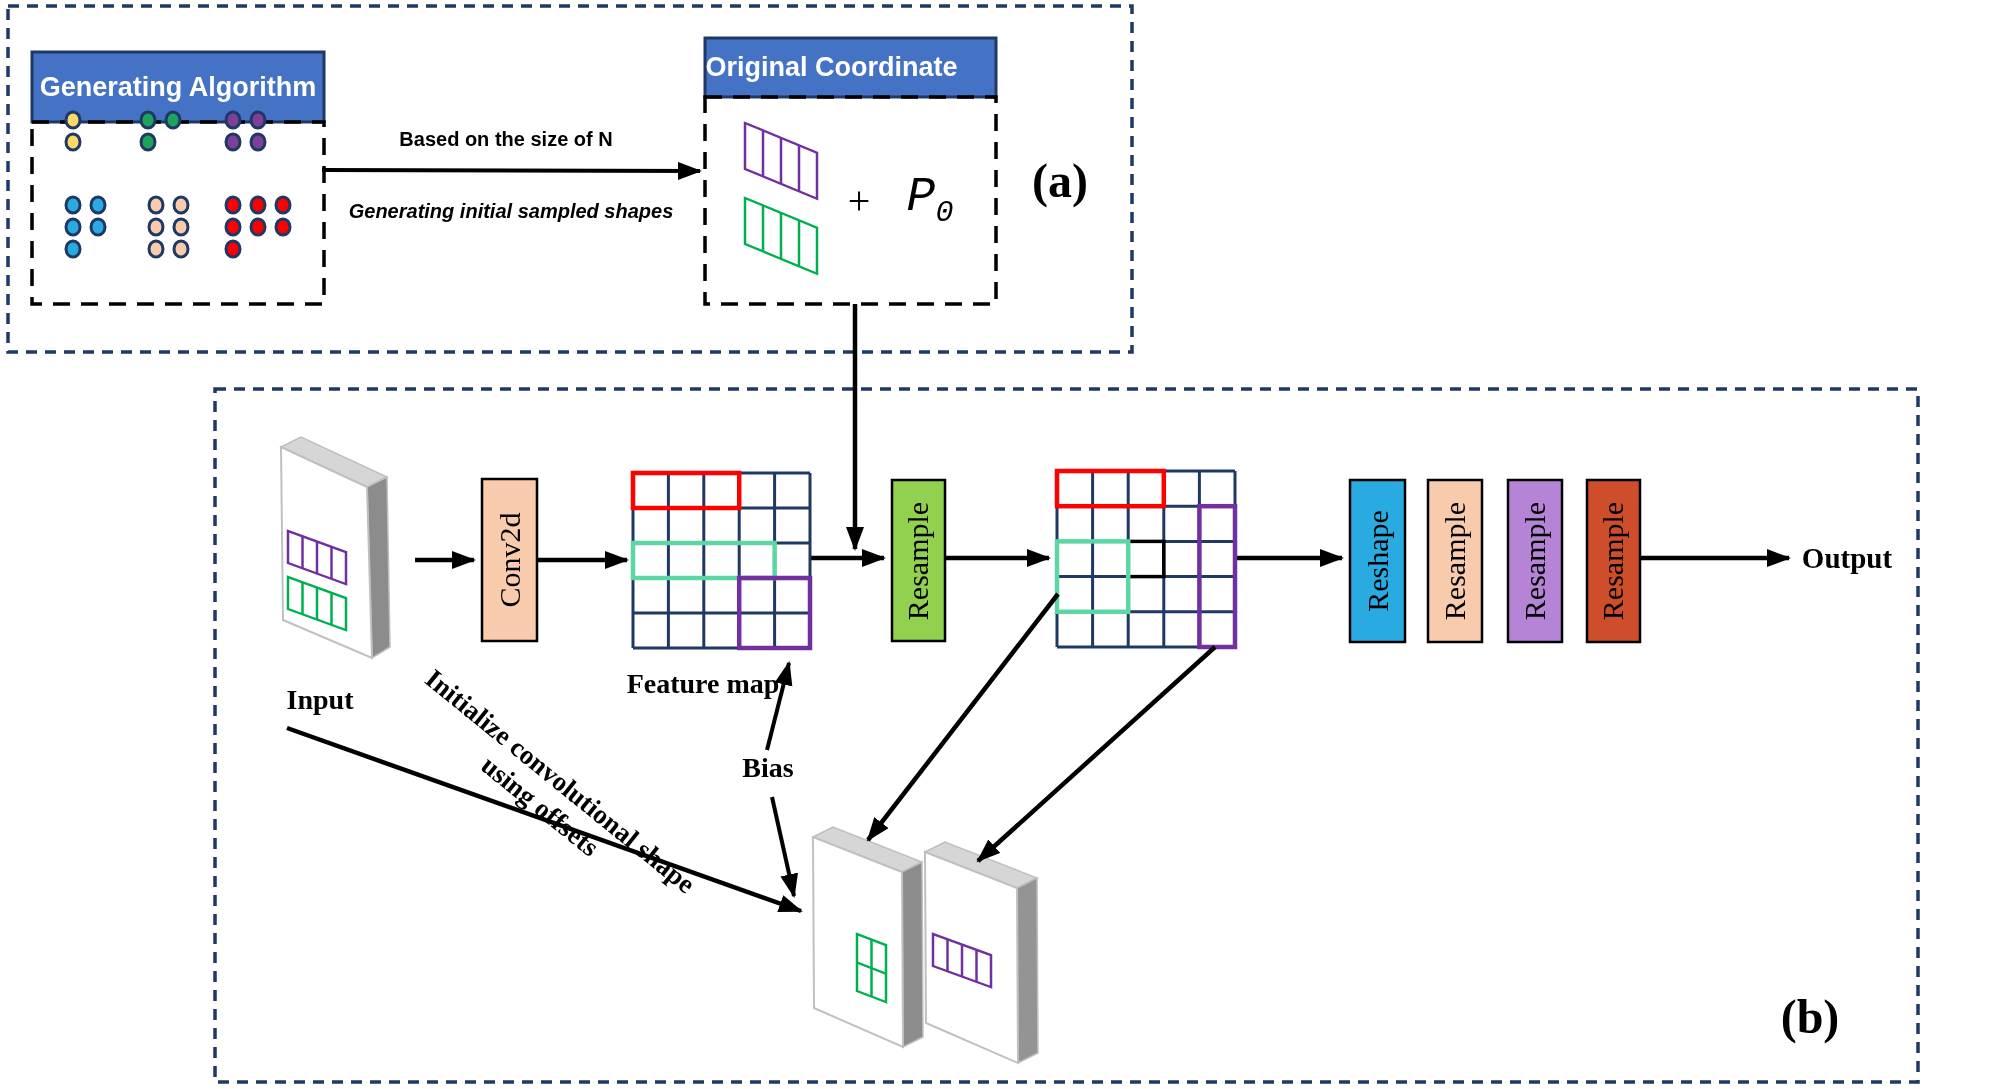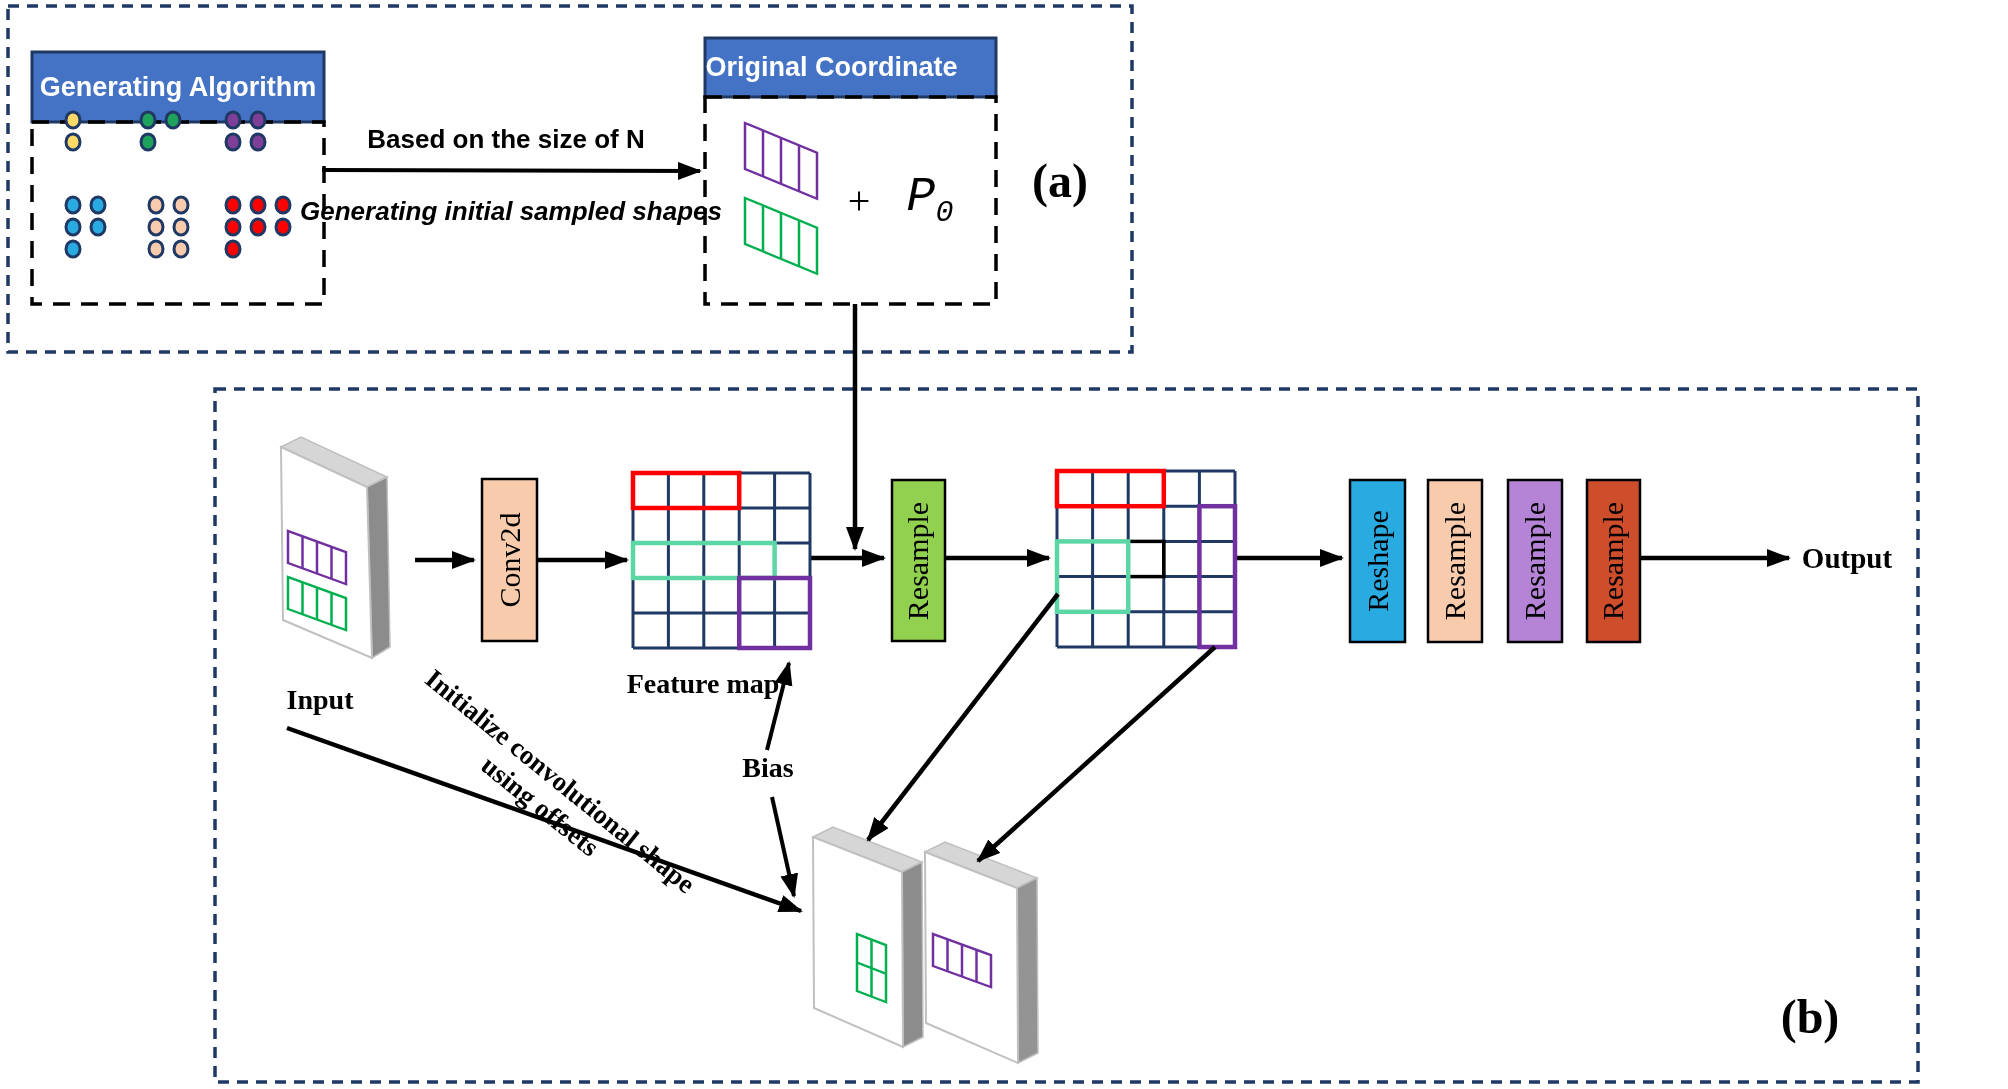--- a/index.html
+++ b/index.html
@@ -3,21 +3,21 @@
 <meta charset="utf-8">
 <style>
   html,body{margin:0;padding:0;background:#fff;}
   #canvas{position:relative;width:2008px;height:1089px;background:#fff;overflow:hidden;
           font-family:"Liberation Serif",serif;}
   #gfx{position:absolute;left:0;top:0;}
   .txt{position:absolute;color:#000;}
   .ctr{transform:translate(-50%,-50%);white-space:nowrap;text-align:center;}
   .sans{font-family:"Liberation Sans",sans-serif;font-weight:bold;}
   .hdr{color:#fff;font-size:27px;display:flex;align-items:center;justify-content:center;}
-  .annot{font-size:26px;}
+  .annot{font-size:20px;}
   .seriflab{font-family:"Liberation Serif",serif;font-weight:bold;font-size:28px;}
   .biglab{font-family:"Liberation Serif",serif;font-weight:bold;font-size:48px;}
   .vbox{position:absolute;display:flex;align-items:center;justify-content:center;}
   .vbox span{transform:rotate(-90deg);white-space:nowrap;
              font-family:"Liberation Serif",serif;font-size:30px;color:#000;}
   .plus{font-size:40px;}
   .pzero{font-style:italic;font-size:48px;}
   .pzero sub{font-size:30px;font-style:italic;}
   .inittxt{font-family:"Liberation Serif",serif;font-weight:bold;font-size:27px;
            line-height:1.2;text-align:center;

